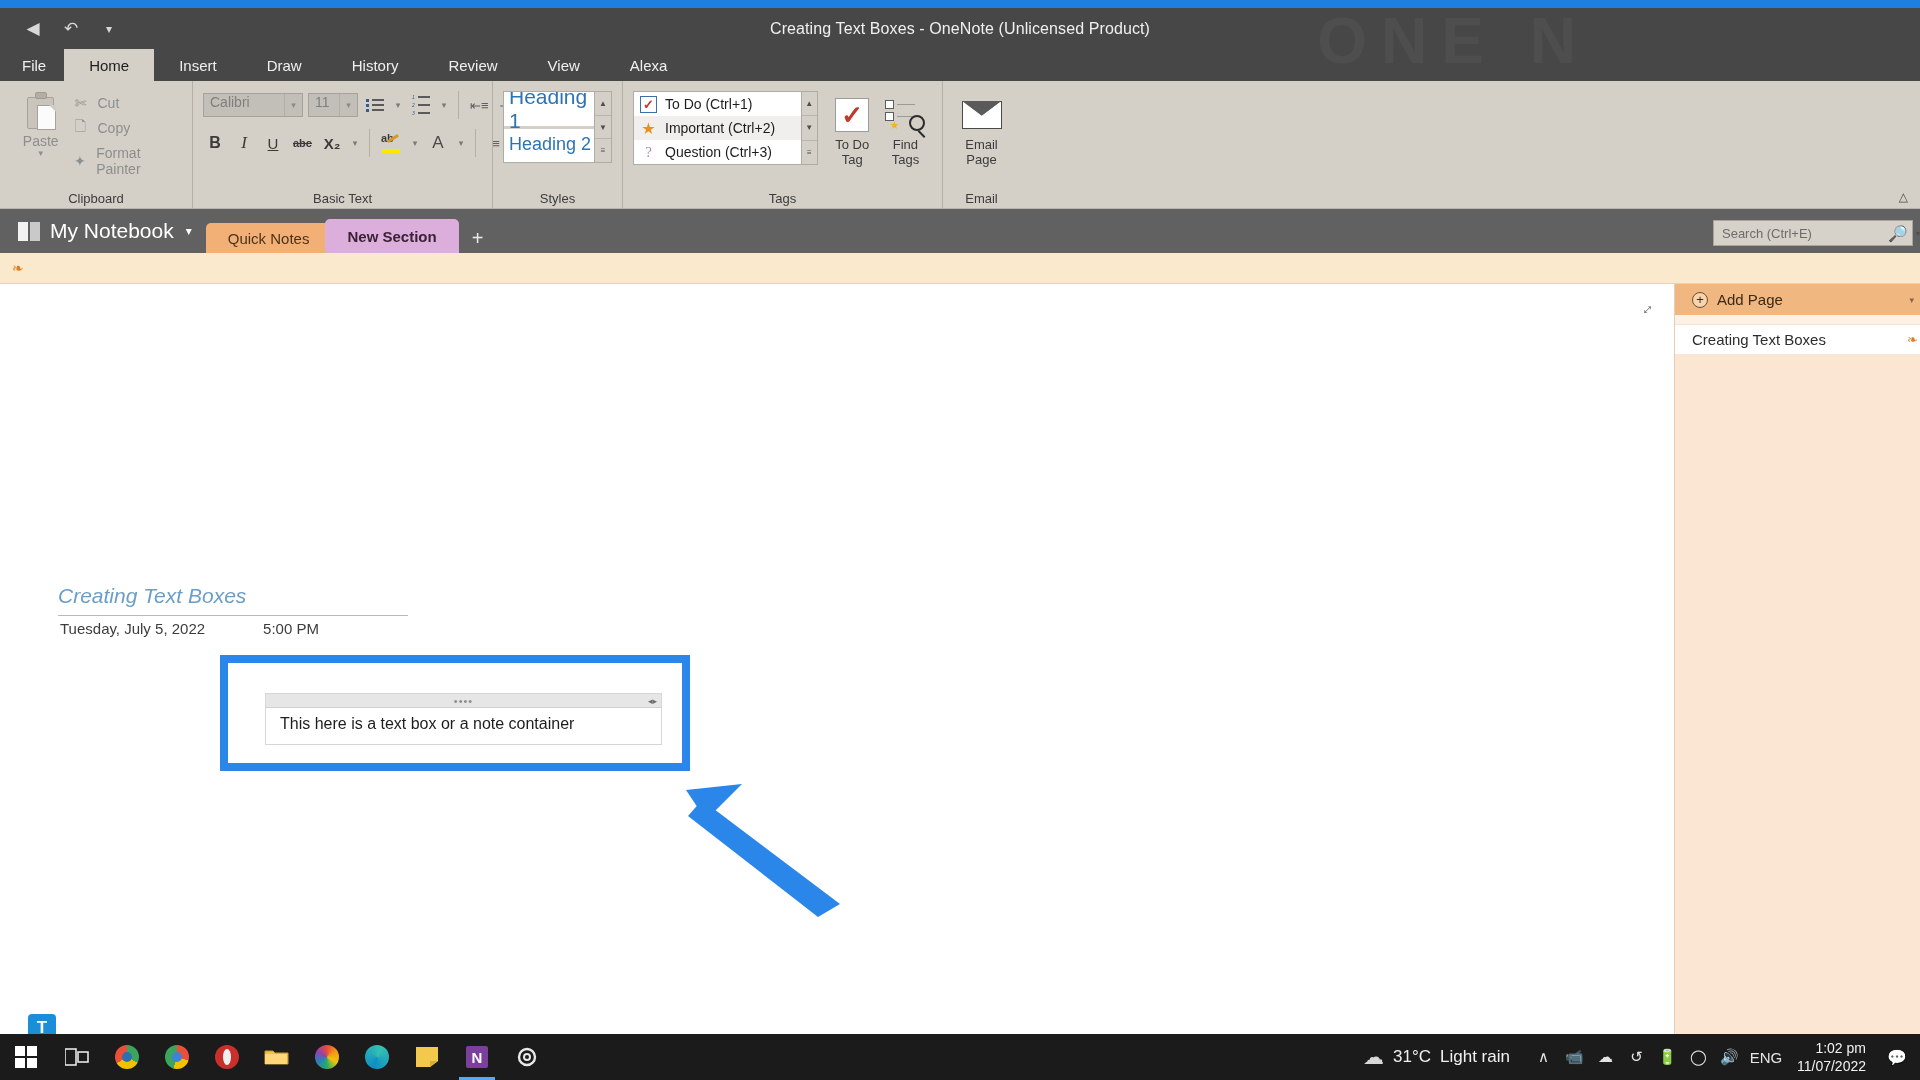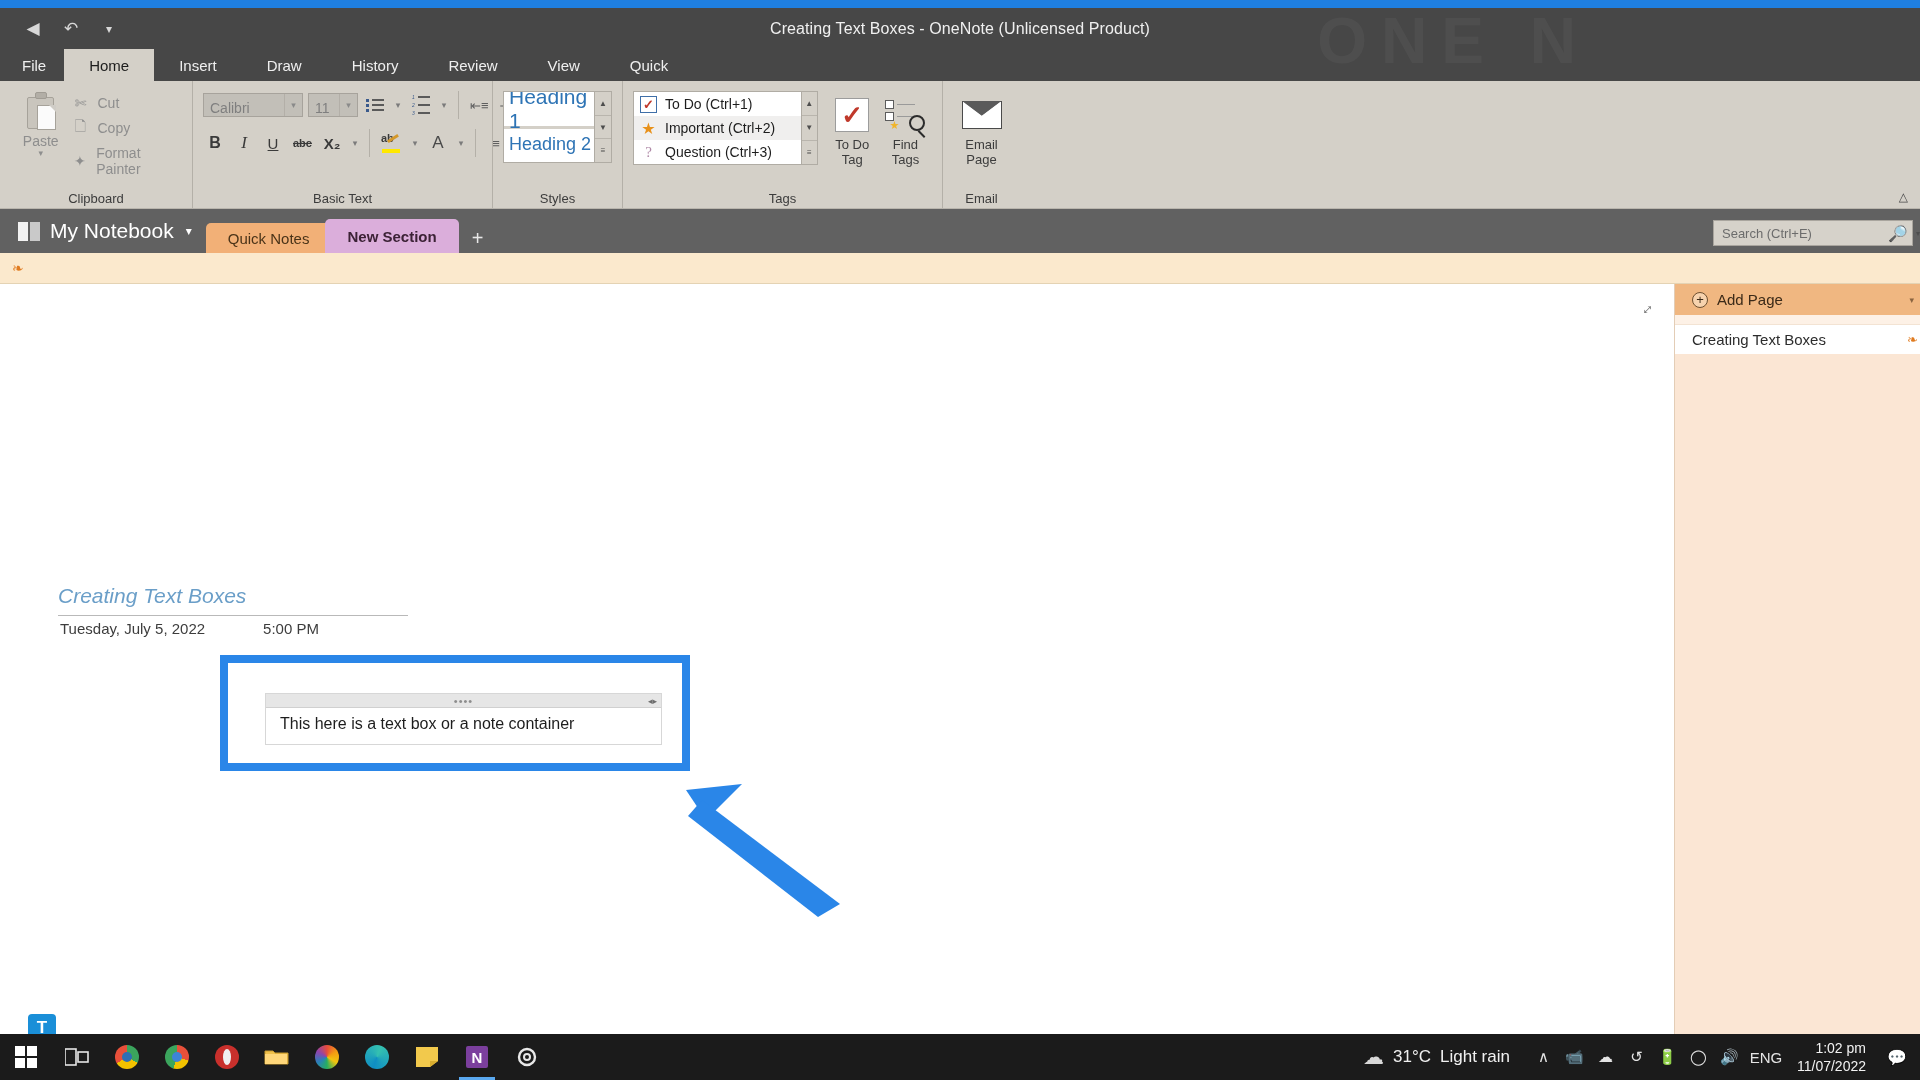--- a/index.html
+++ b/index.html
@@ -125,21 +125,21 @@
   .clip-items { display: flex; flex-direction: column; gap: 5px; padding-top: 8px; }
   .clip-item { display: flex; align-items: center; gap: 8px; font-size: 14px; color: #8e8e8e; }
   .ci-ico { width: 18px; text-align: center; font-size: 14px; }
 
   
   .g-basictext { width: 300px; }
   .bt-row { display: flex; align-items: center; gap: 5px; }
   .bt-row2 { margin-top: 10px; }
   .combo {
     background: #c2bfb8; border: 1px solid #a7a39c;
-    height: 24px; display: flex; align-items: flex-end;
+    height: 24px; display: flex; align-items: flex-start;
     font-size: 14px; color: #7f7f7f; padding-left: 6px; position: relative;
   }
   .combo .arw {
     margin-left: auto; width: 18px; height: 22px; border-left: 1px solid #b3afa8;
     display: flex; align-items: center; justify-content: center; font-size: 9px; color: #8a8a8a;
   }
   .combo.font { width: 100px; }
   .combo.size { width: 50px; }
   .ico-btn {
     min-width: 24px; height: 26px; display: flex; align-items: center; justify-content: center;
@@ -396,21 +396,21 @@
   </div>
 
   <div class="ribbon-tabs">
     <div class="rtab file">File</div>
     <div class="rtab active">Home</div>
     <div class="rtab">Insert</div>
     <div class="rtab">Draw</div>
     <div class="rtab">History</div>
     <div class="rtab">Review</div>
     <div class="rtab">View</div>
-    <div class="rtab">Quick</div>
+    <div class="rtab">Alexa</div>
   </div>
 
   <div class="ribbon">
 
     <div class="rgroup g-clipboard">
       <div class="rgroup-body">
         <div class="paste-col">
           <div class="paste-ico">
             <div class="clip-body"></div>
               <div class="clip-top"></div>

